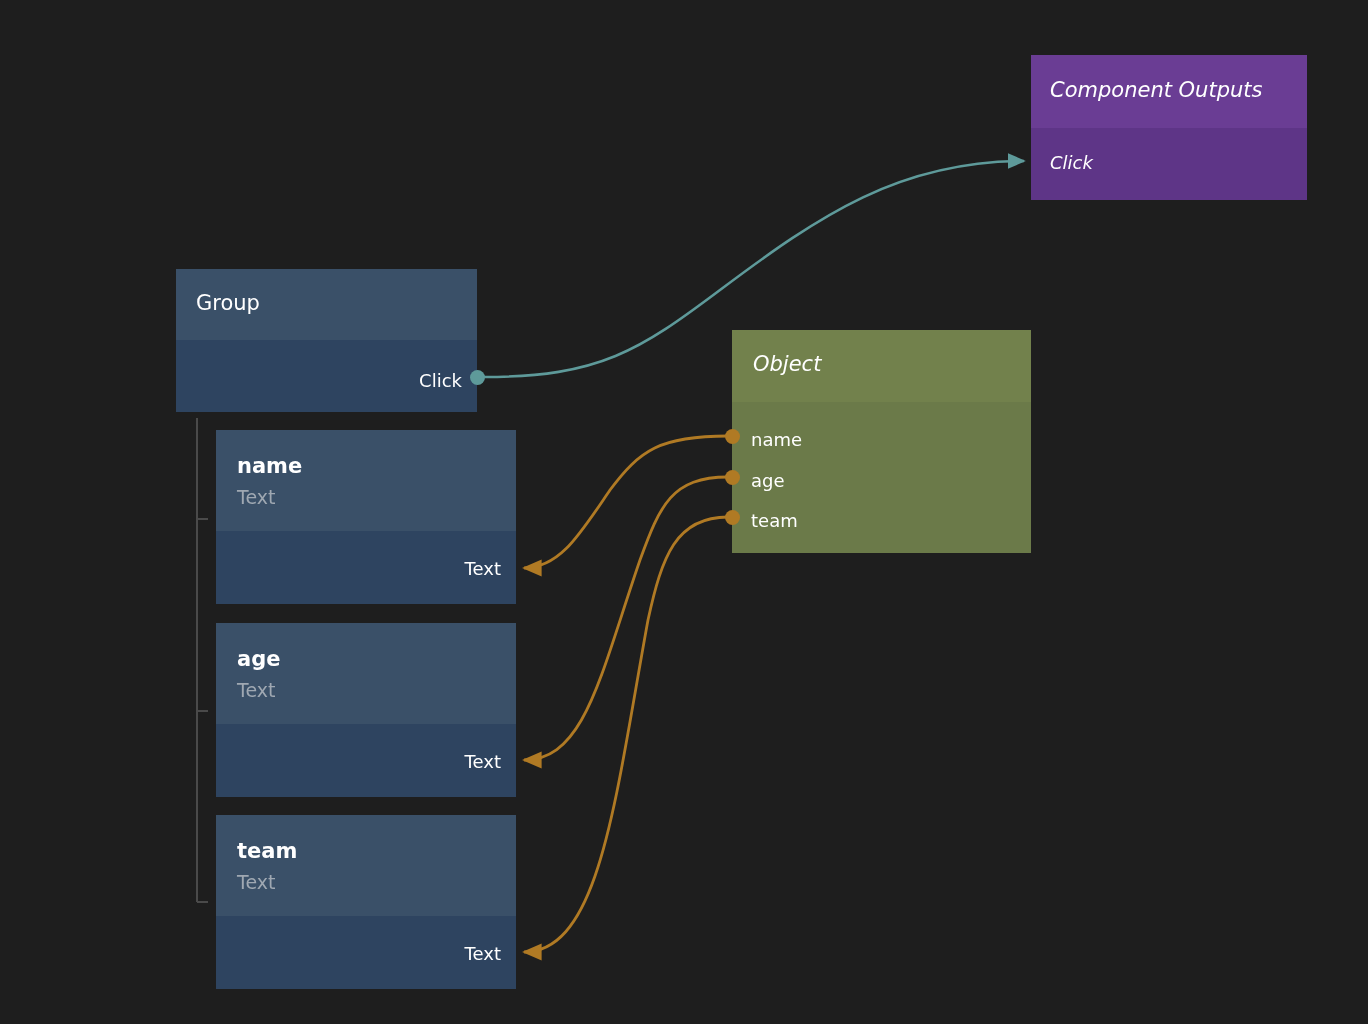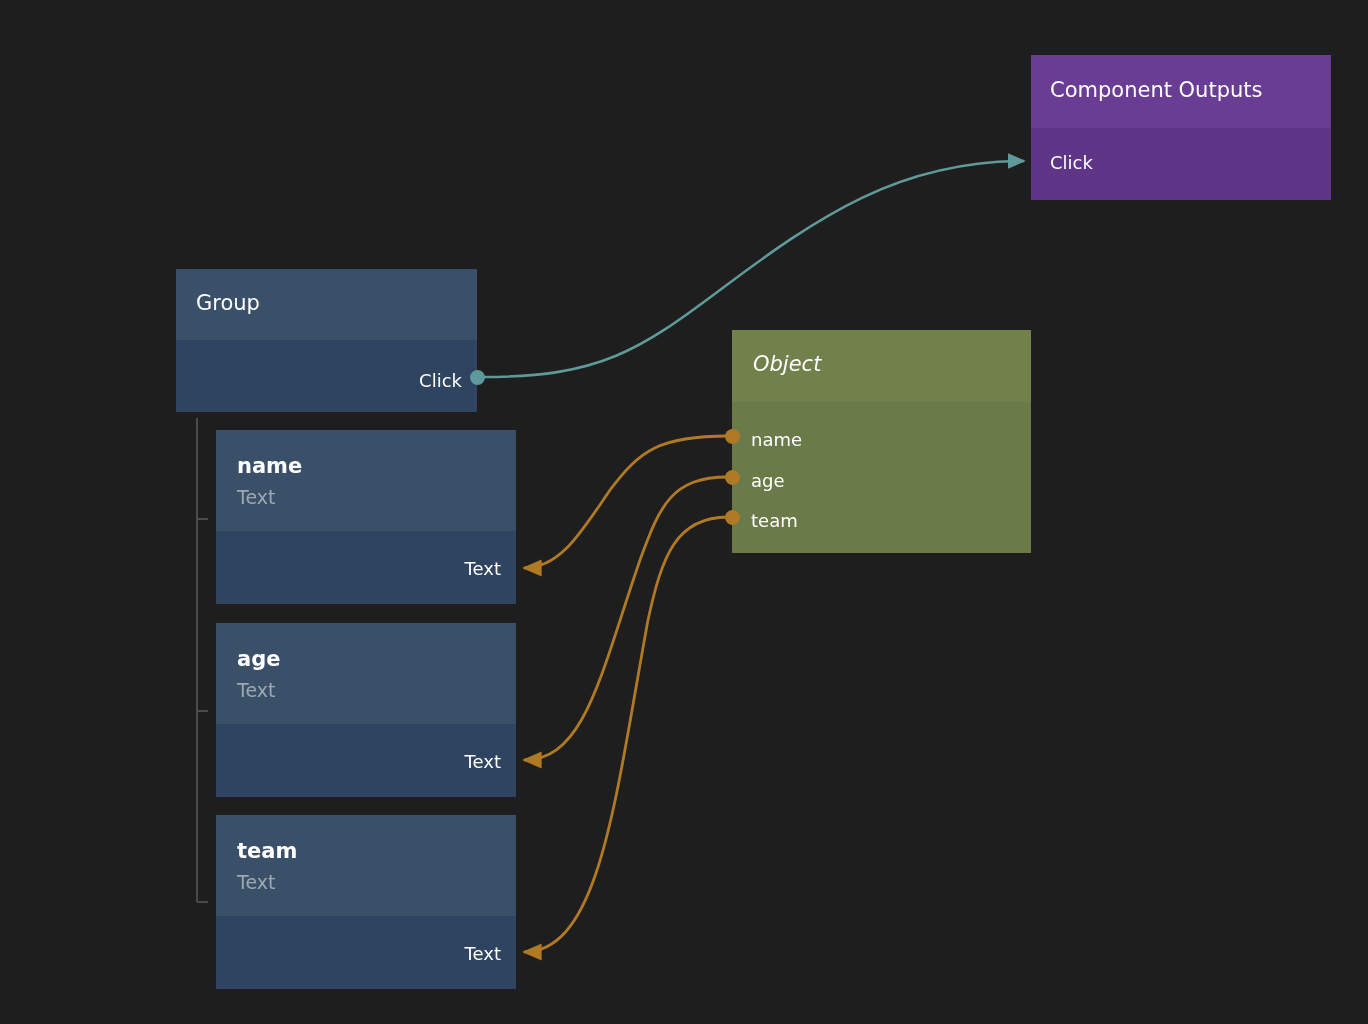--- a/index.html
+++ b/index.html
@@ -49,22 +49,23 @@
     font-size: 21px;
     font-weight: 400;
     line-height: 1;
     white-space: nowrap;
   }
 
   
   #node-component-outputs {
     left: 1031px;
     top: 55px;
-    width: 300px;
+    width: 276px;
     height: 145px;
+    font-style: italic;
   }
   #node-component-outputs .node-header {
     height: 73px;
     background: #6a3d94;
     padding: 25px 0 0 19px;
   }
   #node-component-outputs .node-body {
     height: 72px;
     background: #5e3587;
     position: relative;

